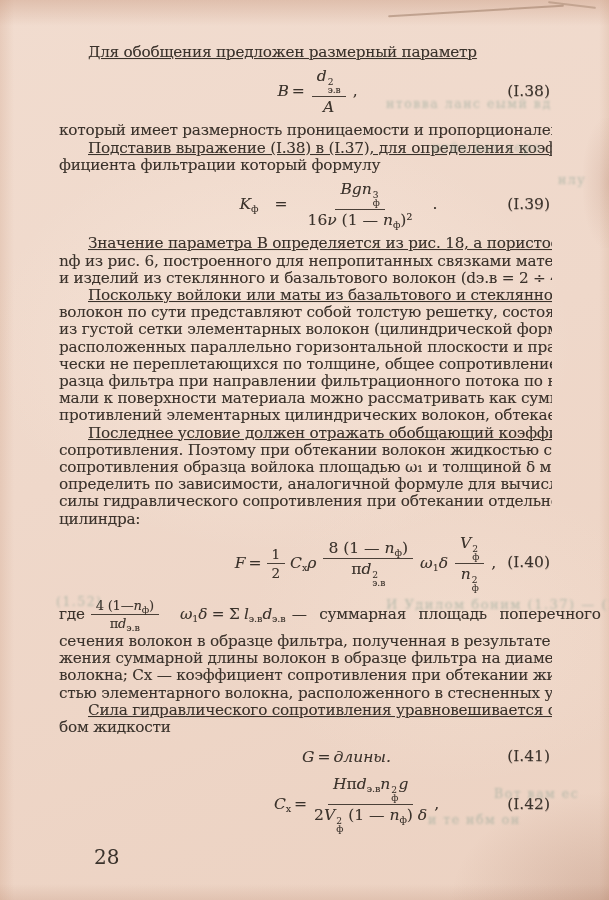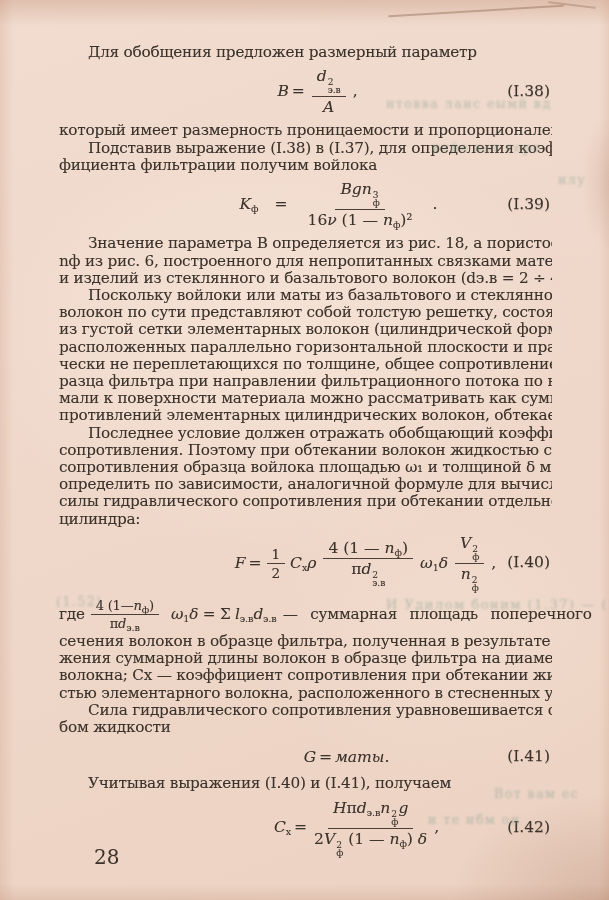--- a/index.html
+++ b/index.html
@@ -19,21 +19,21 @@
   .shade-right{right:0;top:0;bottom:0;width:10px;background:linear-gradient(270deg,rgba(192,138,108,.16),rgba(192,138,108,0));}
   .corner-br{right:0;bottom:0;width:160px;height:110px;background:radial-gradient(ellipse at 100% 100%,rgba(150,96,72,.25),rgba(150,96,72,0) 70%);}
   .patch-right{right:0;top:118px;width:26px;height:130px;background:radial-gradient(ellipse at 100% 50%,rgba(160,104,80,.18),rgba(160,104,80,0) 75%);}
   .scratch{position:absolute;left:388px;top:10px;width:176px;height:1.5px;background:rgba(158,126,104,.55);transform:rotate(-3.5deg);border-radius:2px;}
   .scratch2{position:absolute;left:548px;top:4px;width:48px;height:1.5px;background:rgba(158,126,104,.45);transform:rotate(7deg);border-radius:2px;}
 
   .content{position:absolute;left:59px;top:44px;width:493px;font-size:15.2px;line-height:17.2px;letter-spacing:-0.2px;}
   .line{text-align:justify;text-align-last:justify;white-space:nowrap;overflow:hidden;
         text-shadow:0.2px 0.2px 0 rgba(58,48,40,.30);}
   .line.last{text-align-last:left;}
-  .line.indent{text-indent:29px;}
+  .line.indent{text-indent:29px;text-decoration:underline;}
 
   .eq{position:relative;display:flex;align-items:center;justify-content:center;
       margin:7px 0;min-height:46px;font-size:15.5px;letter-spacing:0;line-height:1.1;
       text-shadow:0.2px 0.2px 0 rgba(58,48,40,.30);}
   .eq .mrow{display:inline-flex;align-items:center;gap:3px;}
   .eqlabel{position:absolute;right:2px;top:50%;transform:translateY(-50%);font-style:normal;}
   .eq-38 .mrow{transform:translateX(12px);}
   .eq-39 .mrow{transform:translateX(33px);gap:16px;}
   .eq-40 .mrow{transform:translateX(60px);}
   .eq-41{min-height:24px;margin:9px 0 6px;}
@@ -43,21 +43,21 @@
   .frac{display:inline-flex;flex-direction:column;align-items:center;vertical-align:middle;margin:0 4px;line-height:1.05;}
   .fn{border-bottom:1px solid #4a4038;padding:0 5px 2px;white-space:nowrap;}
   .fd{padding-top:2px;white-space:nowrap;}
   .frac.half{font-size:13.5px;margin:0 2px;}
   .frac.inline{font-size:13px;margin:0 6px;align-items:center;}
   sub{font-size:9.5px;font-style:normal;vertical-align:-3px;line-height:0;letter-spacing:0;}
   .ss{display:inline-flex;flex-direction:column;align-items:flex-start;font-size:9px;line-height:8px;vertical-align:-4px;margin-left:1px;font-style:normal;letter-spacing:0;}
   .gde-line{display:flex;align-items:center;margin:6px 0 2px;white-space:nowrap;
             text-shadow:0.2px 0.2px 0 rgba(58,48,40,.30);}
   .gde-line .gtail{flex:1;word-spacing:0.52em;margin-left:6px;text-align:center;}
-  .gde-line .gmid{margin-left:6px;}
+  .gde-line .gmid{margin-left:15px;}
   .pagenum{position:absolute;left:94px;top:845px;font-size:20px;}
   .ghost{position:absolute;color:#7d9b8c;opacity:.5;filter:blur(1.1px);font-size:12.5px;letter-spacing:1.5px;white-space:nowrap;font-family:"DejaVu Serif","Liberation Serif",serif;}
 </style>
 </head>
 <body>
 
 <div id="page">
   <div class="shade shade-top"></div>
   <div class="shade shade-bottom"></div>
   <div class="shade shade-left"></div>
@@ -85,21 +85,21 @@
           <span class="fd"><i class="v">A</i></span>
         </span>
         <span>,</span>
       </span>
       <span class="eqlabel">(I.38)</span>
     </div>
 
     <div>
         <div class="line">который имеет размерность проницаемости и пропорционален ей.</div>
         <div class="line indent">Подставив выражение (I.38) в (I.37), для определения коэф-</div>
-        <div class="line last">фициента фильтрации получим войлока</div>
+        <div class="line last">фициента фильтрации который формулу</div>
       </div>
 
     <div class="eq eq-39">
       <span class="mrow">
         <span><i class="v">K</i><sub>ф</sub></span>
         <span>=</span>
         <span class="frac">
           <span class="fn"><i class="v">Bgn</i><span class="ss">
                 <span>3</span>
                 <span>ф</span>
@@ -134,21 +134,21 @@
     <div class="eq eq-40">
       <span class="mrow">
         <i class="v">F</i>
         <span>=</span>
         <span class="frac half">
           <span class="fn">1</span>
           <span class="fd">2</span>
         </span>
         <span><i class="v">C</i><sub>x</sub><i class="v">ρ</i></span>
         <span class="frac">
-          <span class="fn"><span>4 (1 — </span><i class="v">n</i><sub>ф</sub><span>)</span></span>
+          <span class="fn"><span>8 (1 — </span><i class="v">n</i><sub>ф</sub><span>)</span></span>
           <span class="fd"><span>π</span><i class="v">d</i><span class="ss">
                 <span>2</span>
                 <span>э.в</span>
               </span></span>
         </span>
         <span><i class="v">ω</i><sub>1</sub><i class="v">δ</i></span>
         <span class="frac">
           <span class="fn"><i class="v">V</i><span class="ss">
                 <span>2</span>
                 <span>ф</span>
@@ -179,28 +179,25 @@
         <div class="line">волокна; Сх — коэффициент сопротивления при обтекании жидко-</div>
         <div class="line">стью элементарного волокна, расположенного в стесненных условиях.</div>
         <div class="line indent">Сила гидравлического сопротивления  уравновешивается стол-</div>
         <div class="line last">бом жидкости</div>
       </div>
 
     <div class="eq eq-41">
       <span class="mrow">
         <i class="v">G</i>
         <span>=</span>
-        <i class="v">маты.</i>
+        <i class="v">длины.</i>
       </span>
       <span class="eqlabel">(I.41)</span>
     </div>
 
-    <div>
-        <div class="line indent last">Учитывая выражения (I.40) и (I.41), получаем</div>
-      </div>
 
     <div class="eq eq-42">
       <span class="mrow">
         <span><i class="v">C</i><sub>x</sub></span>
         <span>=</span>
         <span class="frac">
           <span class="fn"><i class="v">H</i><span>π</span><i class="v">d</i><sub>э.в</sub><i class="v">n</i><span class="ss">
                 <span>2</span>
                 <span>ф</span>
               </span><i class="v">g</i></span>

